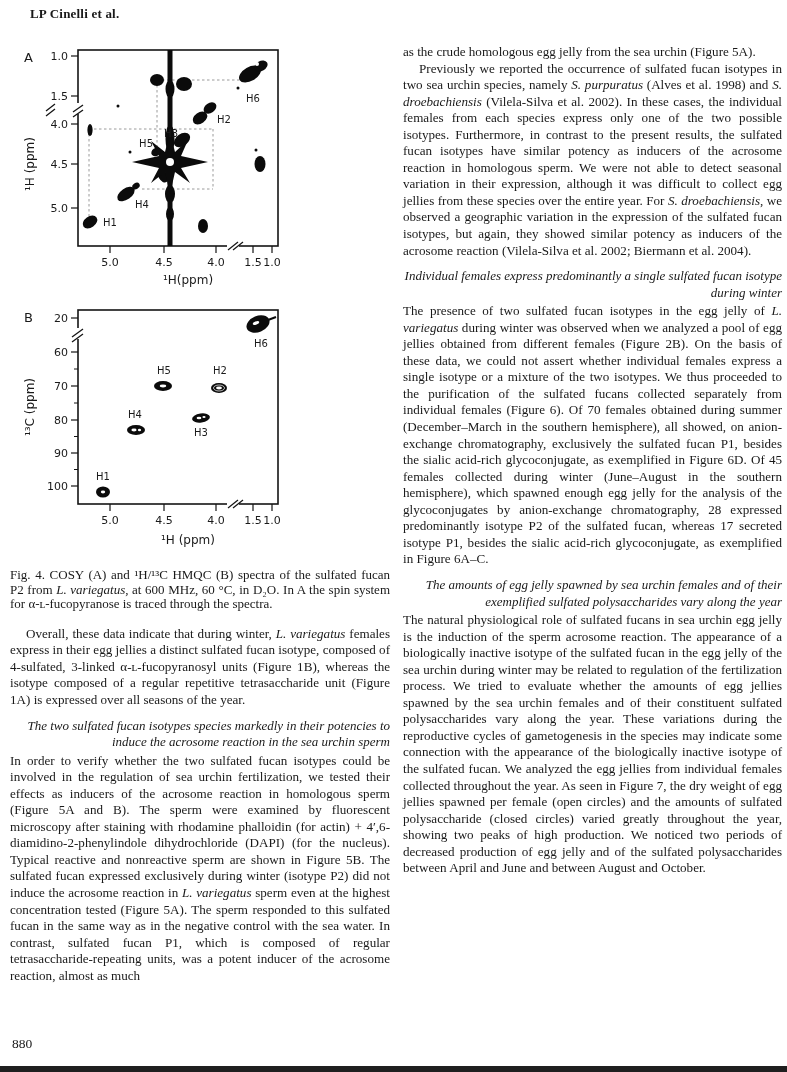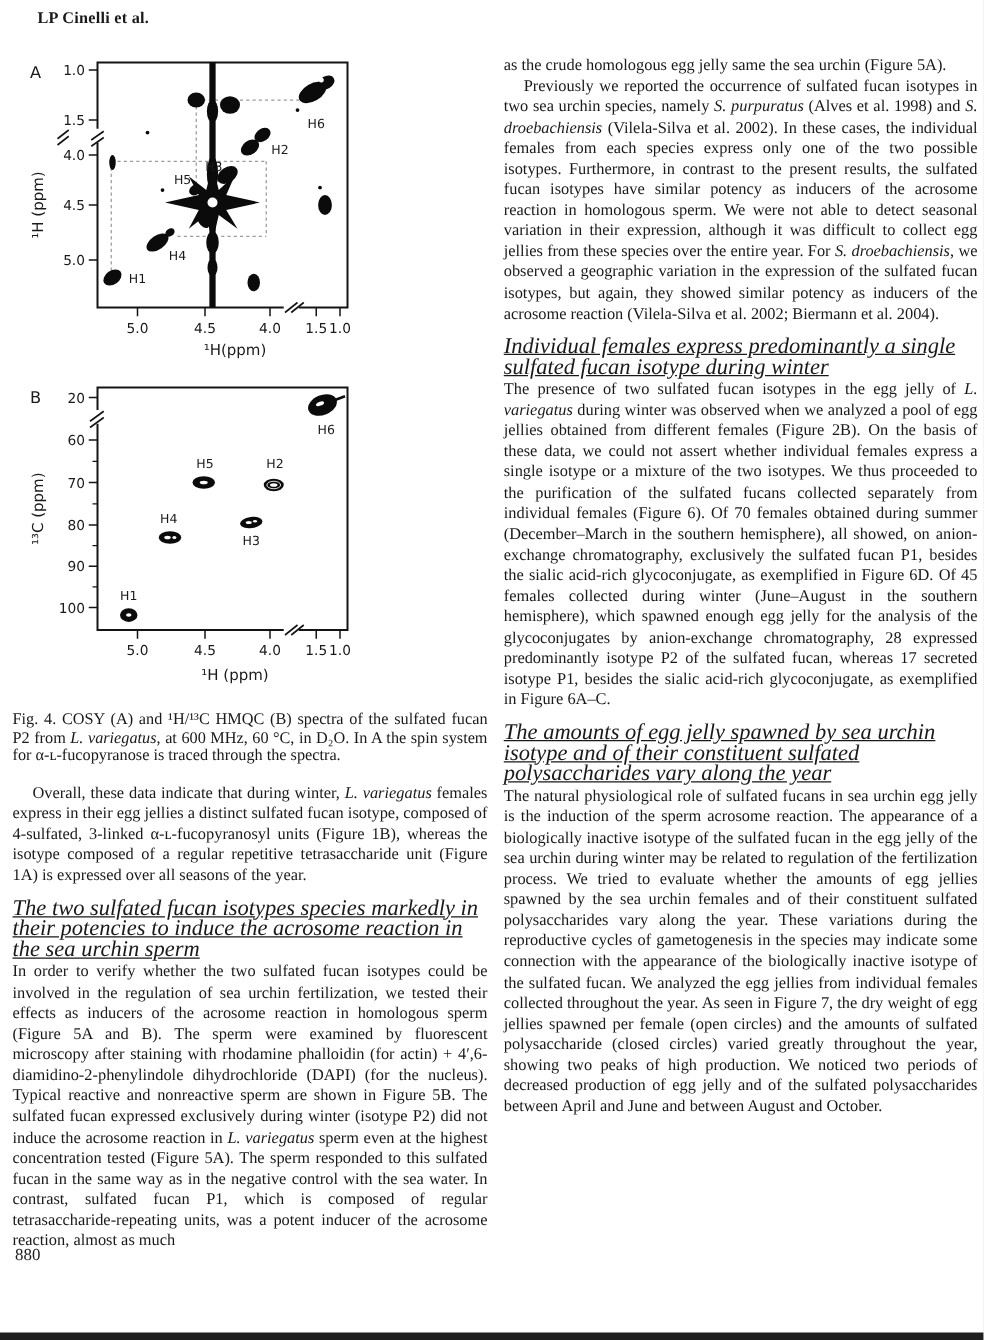--- a/index.html
+++ b/index.html
@@ -16,39 +16,39 @@
     font-weight:bold;font-size:13px;letter-spacing:.2px;
   }
   .col{position:absolute;top:44px;font-size:13.1px;line-height:16.55px;text-align:justify;}
   .col-left{left:10px;width:380px;}
   .col-right{left:403px;width:379px;}
   p{margin:0;}
   p.indent{text-indent:16px;}
   p + p{margin-top:0;}
   h3.subhead{
     margin:9px 0 2px 0;
-    font-size:18px;line-height:16.55px;
-    font-style:italic;font-weight:normal;text-align:left;text-decoration:underline;
+    font-size:13px;line-height:16.55px;
+    font-style:italic;font-weight:normal;text-align:right;
   }
   figure{margin:0;padding:0;}
   .fig-caption{
     font-size:13px;line-height:14.6px;text-align:justify;
     margin:4px 0 14px 0;
   }
   svg{display:block;}
   svg text{
     font-family:"DejaVu Sans","Liberation Sans",sans-serif;
     fill:#1a1a1a;
   }
   .tick-label{font-size:11px;}
   .axis-label{font-size:12px;}
   .panel-tag{font-size:13px;}
   .peak-label{font-size:10px;}
   .page-number{
-    position:absolute;left:12px;top:996px;
+    position:absolute;left:12px;top:1036px;
     font-size:13.5px;
   }
   .bottom-bar{
     position:absolute;left:0;bottom:0;width:100%;height:6px;
     background:#1f1f1f;
   }
 </style>
 </head>
 <body>
 
@@ -246,23 +246,23 @@
 
       <figcaption class="fig-caption">Fig. 4. COSY (A) and ¹H/¹³C HMQC (B) spectra of the sulfated fucan P2 from <i>L. variegatus</i>, at 600 MHz, 60 °C, in D₂O. In A the spin system for α-ʟ-fucopyranose is traced through the spectra.</figcaption>
     </figure>
 
     <p class="indent">Overall, these data indicate that during winter, <i>L. variegatus</i> females express in their egg jellies a distinct sulfated fucan isotype, composed of 4-sulfated, 3-linked α-ʟ-fucopyranosyl units (Figure 1B), whereas the isotype composed of a regular repetitive tetrasaccharide unit (Figure 1A) is expressed over all seasons of the year.</p>
     <h3 class="subhead">The two sulfated fucan isotypes species markedly in their potencies to induce the acrosome reaction in the sea urchin sperm</h3>
     <p>In order to verify whether the two sulfated fucan isotypes could be involved in the regulation of sea urchin fertilization, we tested their effects as inducers of the acrosome reaction in homologous sperm (Figure 5A and B). The sperm were examined by fluorescent microscopy after staining with rhodamine phalloidin (for actin) + 4′,6-diamidino-2-phenylindole dihydrochloride (DAPI) (for the nucleus). Typical reactive and nonreactive sperm are shown in Figure 5B. The sulfated fucan expressed exclusively during winter (isotype P2) did not induce the acrosome reaction in <i>L. variegatus</i> sperm even at the highest concentration tested (Figure 5A). The sperm responded to this sulfated fucan in the same way as in the negative control with the sea water. In contrast, sulfated fucan P1, which is composed of regular tetrasaccharide-repeating units, was a potent inducer of the acrosome reaction, almost as much</p>
   </div>
 
   <div class="col col-right">
-    <p>as the crude homologous egg jelly same the sea urchin (Figure 5A).</p>
+    <p>as the crude homologous egg jelly from the sea urchin (Figure 5A).</p>
     <p class="indent">Previously we reported the occurrence of sulfated fucan isotypes in two sea urchin species, namely <i>S. purpuratus</i> (Alves et al. 1998) and <i>S. droebachiensis</i> (Vilela-Silva et al. 2002). In these cases, the individual females from each species express only one of the two possible isotypes. Furthermore, in contrast to the present results, the sulfated fucan isotypes have similar potency as inducers of the acrosome reaction in homologous sperm. We were not able to detect seasonal variation in their expression, although it was difficult to collect egg jellies from these species over the entire year. For <i>S. droebachiensis</i>, we observed a geographic variation in the expression of the sulfated fucan isotypes, but again, they showed similar potency as inducers of the acrosome reaction (Vilela-Silva et al. 2002; Biermann et al. 2004).</p>
     <h3 class="subhead">Individual females express predominantly a single sulfated fucan isotype during winter</h3>
     <p>The presence of two sulfated fucan isotypes in the egg jelly of <i>L. variegatus</i> during winter was observed when we analyzed a pool of egg jellies obtained from different females (Figure 2B). On the basis of these data, we could not assert whether individual females express a single isotype or a mixture of the two isotypes. We thus proceeded to the purification of the sulfated fucans collected separately from individual females (Figure 6). Of 70 females obtained during summer (December–March in the southern hemisphere), all showed, on anion-exchange chromatography, exclusively the sulfated fucan P1, besides the sialic acid-rich glycoconjugate, as exemplified in Figure 6D. Of 45 females collected during winter (June–August in the southern hemisphere), which spawned enough egg jelly for the analysis of the glycoconjugates by anion-exchange chromatography, 28 expressed predominantly isotype P2 of the sulfated fucan, whereas 17 secreted isotype P1, besides the sialic acid-rich glycoconjugate, as exemplified in Figure 6A–C.</p>
-    <h3 class="subhead">The amounts of egg jelly spawned by sea urchin isotype and of their constituent sulfated polysaccharides vary along the year</h3>
+    <h3 class="subhead">The amounts of egg jelly spawned by sea urchin females and of their exemplified sulfated polysaccharides vary along the year</h3>
     <p>The natural physiological role of sulfated fucans in sea urchin egg jelly is the induction of the sperm acrosome reaction. The appearance of a biologically inactive isotype of the sulfated fucan in the egg jelly of the sea urchin during winter may be related to regulation of the fertilization process. We tried to evaluate whether the amounts of egg jellies spawned by the sea urchin females and of their constituent sulfated polysaccharides vary along the year. These variations during the reproductive cycles of gametogenesis in the species may indicate some connection with the appearance of the biologically inactive isotype of the sulfated fucan. We analyzed the egg jellies from individual females collected throughout the year. As seen in Figure 7, the dry weight of egg jellies spawned per female (open circles) and the amounts of sulfated polysaccharide (closed circles) varied greatly throughout the year, showing two peaks of high production. We noticed two periods of decreased production of egg jelly and of the sulfated polysaccharides between April and June and between August and October.</p>
   </div>
 
   <div class="page-number">880</div>
   <div class="bottom-bar"></div>
 </div>
 
 </body></html>

